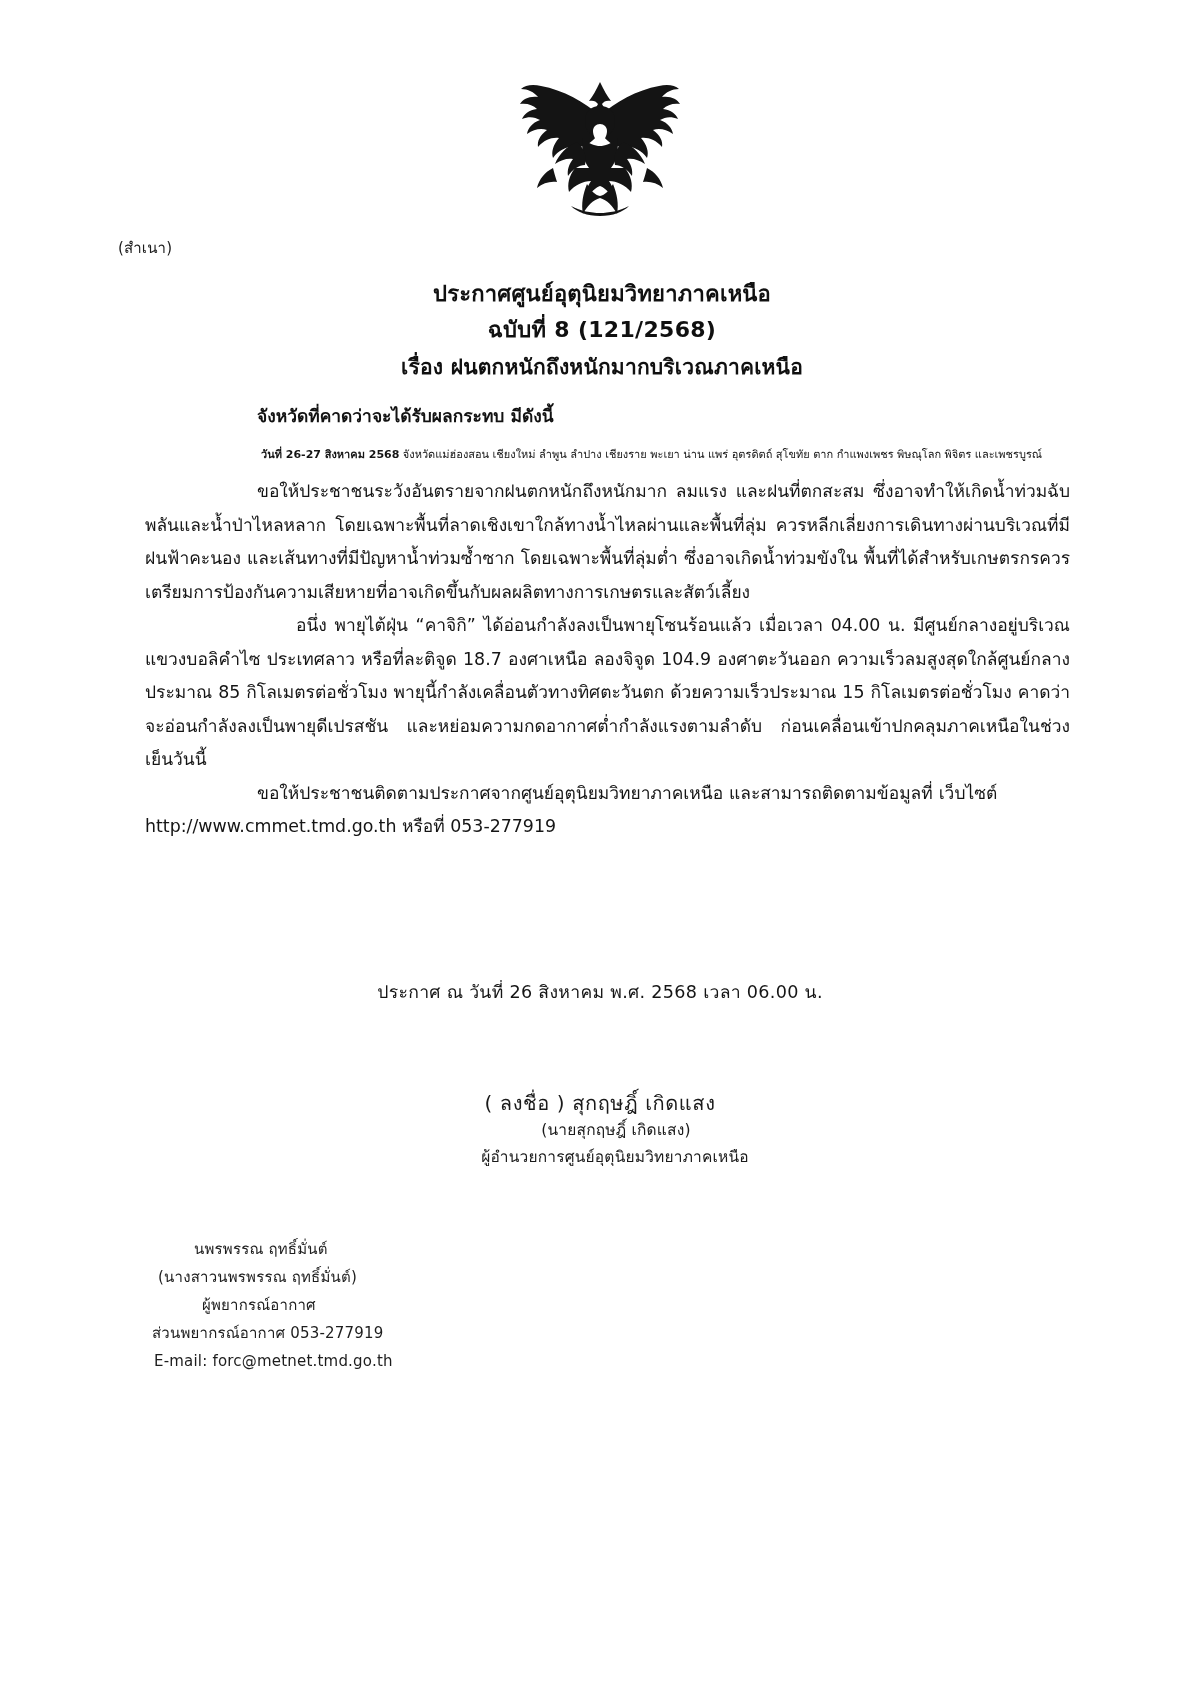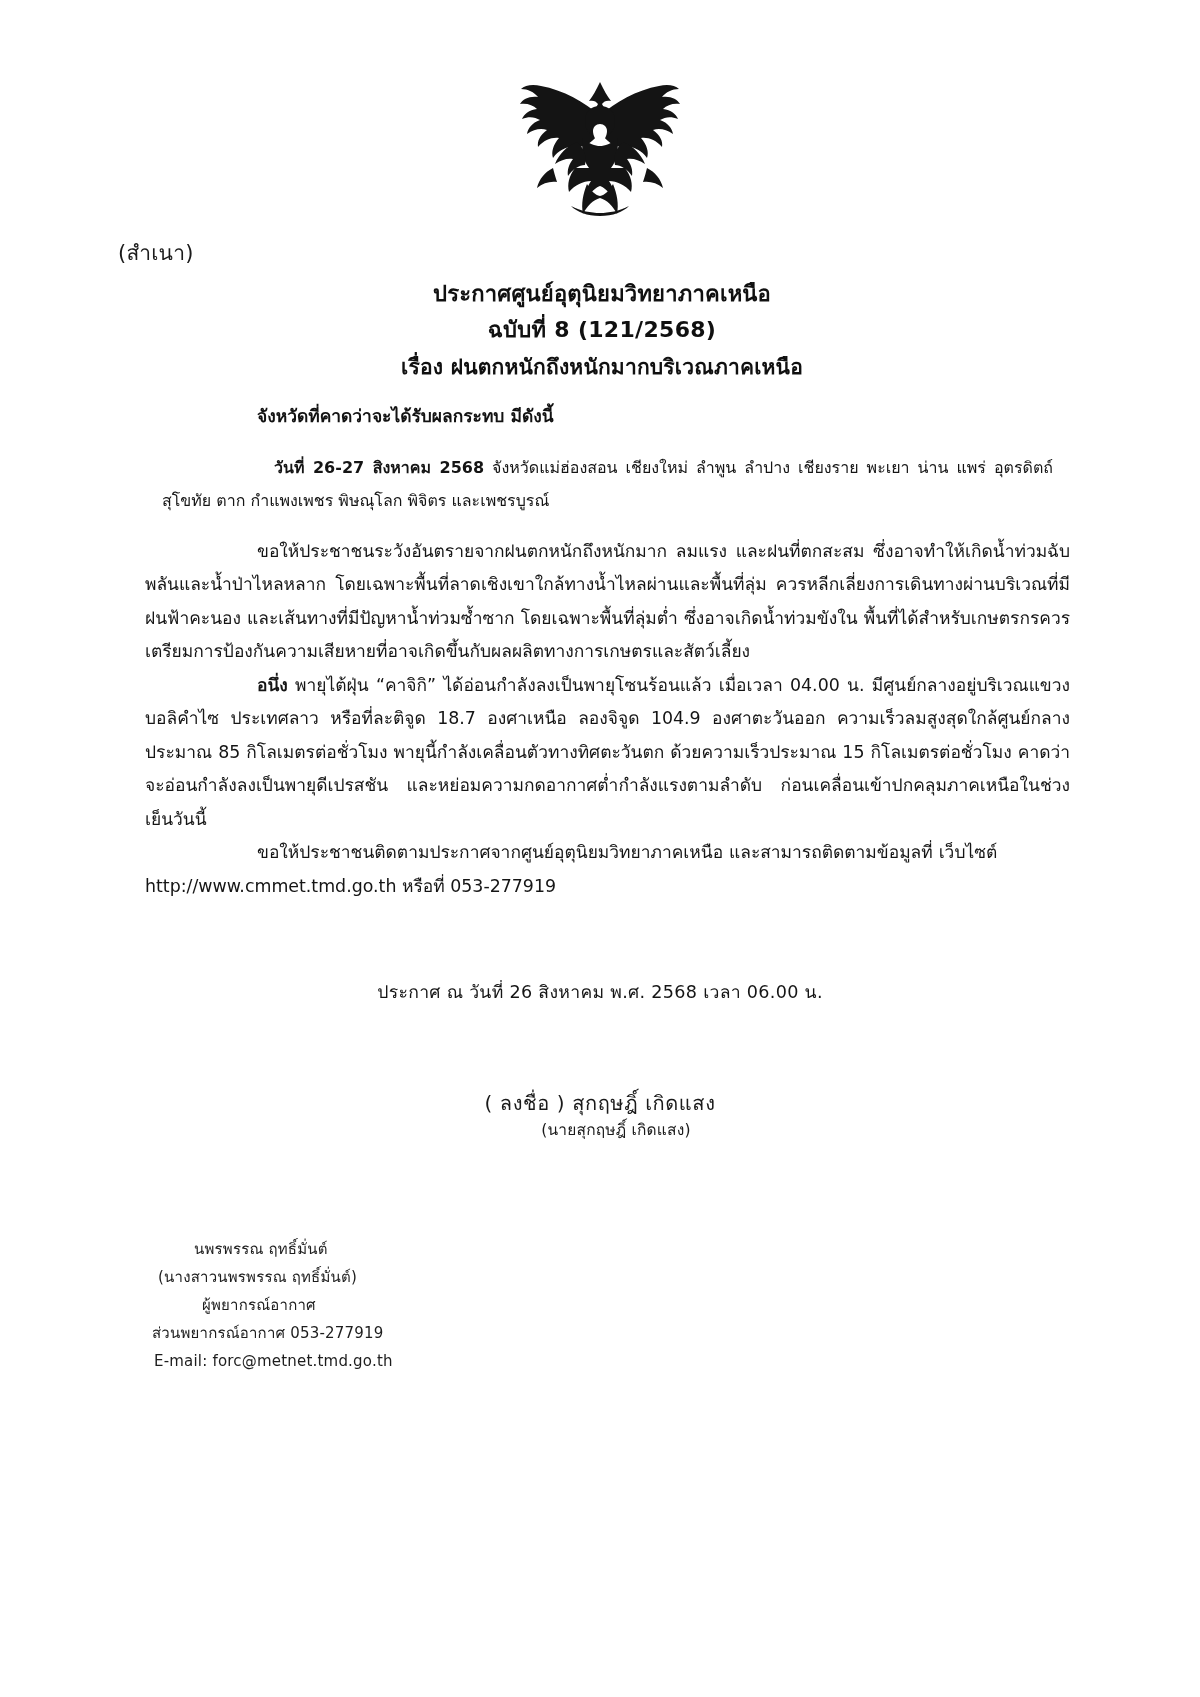--- a/index.html
+++ b/index.html
@@ -39,21 +39,21 @@
     width: 170px;
     height: 148px;
     display: block;
   }
 
   
   .copy-mark {
     position: absolute;
     top: 236px;
     left: 118px;
-    font-size: 21px;
+    font-size: 15px;
     letter-spacing: 0.2px;
     color: #1b1b1b;
     white-space: nowrap;
   }
 
   
   .headings {
     position: absolute;
     top: 278px;
     left: 4px;
@@ -97,37 +97,38 @@
     text-align: justify;
     text-justify: inter-word;
     color: #151515;
     margin: 0 0 0 0;
     word-spacing: 0.4px;
   }
   .para + .para { margin-top: 0px; }
   .para.indent { text-indent: 112px; }
   .para.last-left { text-align: left; }
   .lead {
-    font-weight: 700;
+    font-weight: 400;
+    margin-left: 39px;
   }
   .sub-head {
     font-size: 17.4px;
     line-height: 33.5px;
     font-weight: 700;
     text-indent: 112px;
     color: #121212;
     margin: 0;
   }
 
   .prov-line {
-    font-size: 16px;
+    font-size: 11px;
     line-height: 33.5px;
     color: #151515;
     text-indent: 112px;
-    margin: 17px;
+    margin: 4px;
     text-align: justify;
   }
   .prov-line .when { font-weight: 700; }
 
   .url-line {
     font-size: 17.4px;
     line-height: 33.5px;
     color: #151515;
     margin: 0;
     text-align: left;
@@ -245,20 +246,21 @@
     <p class="para indent last-left">ขอให้ประชาชนติดตามประกาศจากศูนย์อุตุนิยมวิทยาภาคเหนือ และสามารถติดตามข้อมูลที่ เว็บไซต์</p>
 
     <p class="url-line">http://www.cmmet.tmd.go.th หรือที่ 053-277919</p>
   </div>
 
   <div class="announce-date">ประกาศ  ณ  วันที่  26  สิงหาคม พ.ศ. 2568 เวลา 06.00 น.</div>
 
   <div class="signature">
     <div class="sig-line handname">( ลงชื่อ )   สุกฤษฎิ์ เกิดแสง</div>
     <div class="sig-line sig-shift-1">(นายสุกฤษฎิ์ เกิดแสง)</div>
+    <div class="sig-line sig-shift-2">ผู้อำนวยการศูนย์อุตุนิยมวิทยาภาคเหนือ</div>
   </div>
 
   <div class="footer-block">
     <div class="foot-line c1">นพรพรรณ ฤทธิ์มั่นต์</div>
     <div class="foot-line c2">(นางสาวนพรพรรณ ฤทธิ์มั่นต์)</div>
     <div class="foot-line c3">ผู้พยากรณ์อากาศ</div>
     <div class="foot-line c4">ส่วนพยากรณ์อากาศ 053-277919</div>
     <div class="foot-line c5">E-mail: forc@metnet.tmd.go.th</div>
   </div>
 

